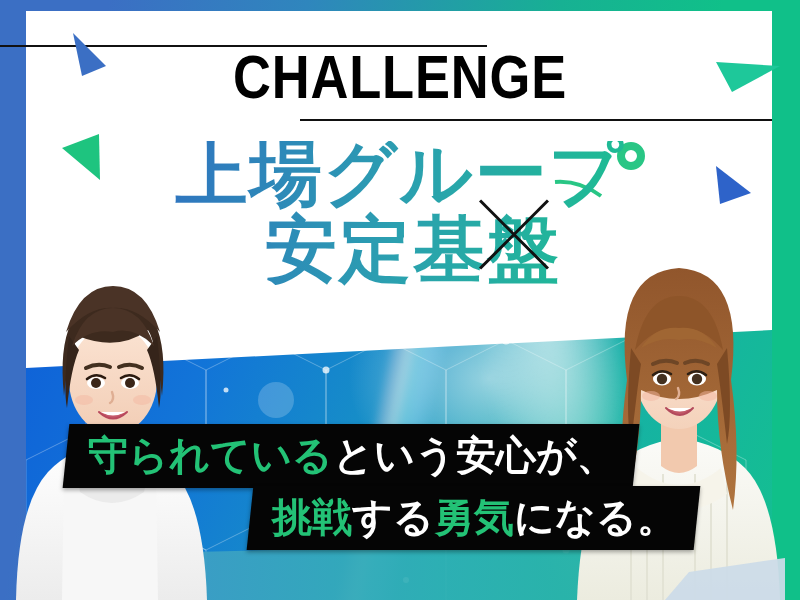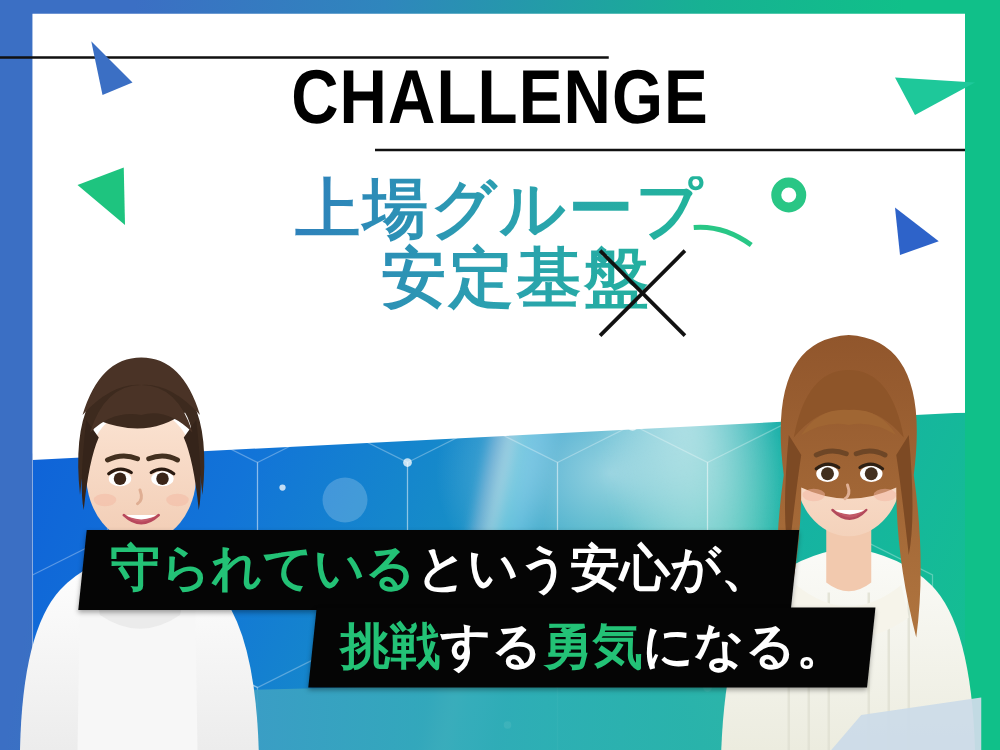--- a/index.html
+++ b/index.html
@@ -88,23 +88,23 @@
     letter-spacing:1px;
     color:#000;
     transform:scaleX(.86);
     line-height:1;
   }
 
   
   .headline{
     position:absolute;left:0;right:0;top:141px;
     text-align:center;
-    font-family:Liberation Serif, serif;
+    font-family:Liberation Mono, monospace;
     font-weight:700;
-    font-size:52px;
+    font-size:72px;
     line-height:1.06;
     letter-spacing:2px;
     background:linear-gradient(100deg,#2b62bd 0%,#2f76bf 22%,#2ba0b0 50%,#1fba95 74%,#16c48a 100%);
     -webkit-background-clip:text;
     background-clip:text;
     color:transparent;
     -webkit-text-fill-color:transparent;
     white-space:nowrap;
   }
   .headline .l2{display:block;margin-left:26px;}

